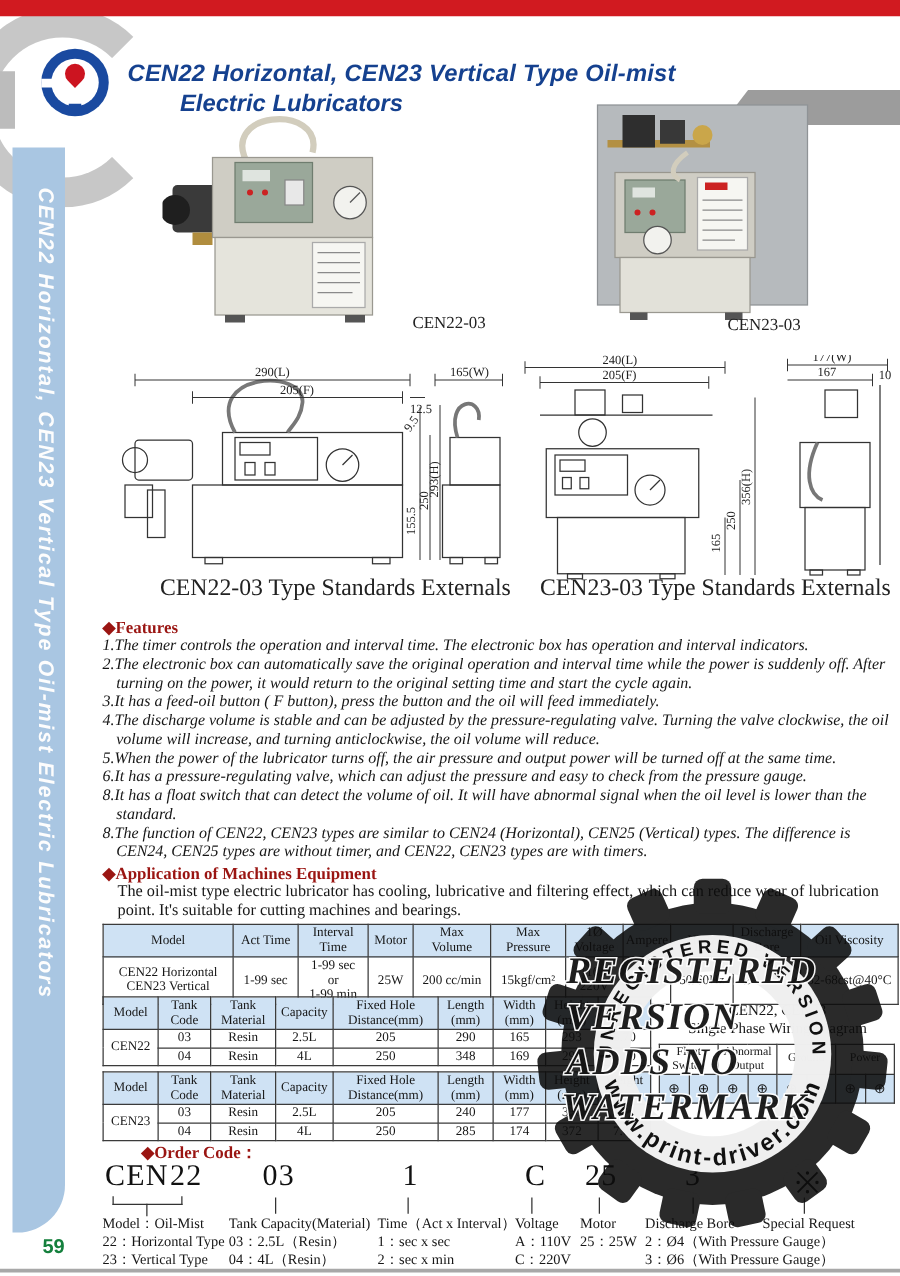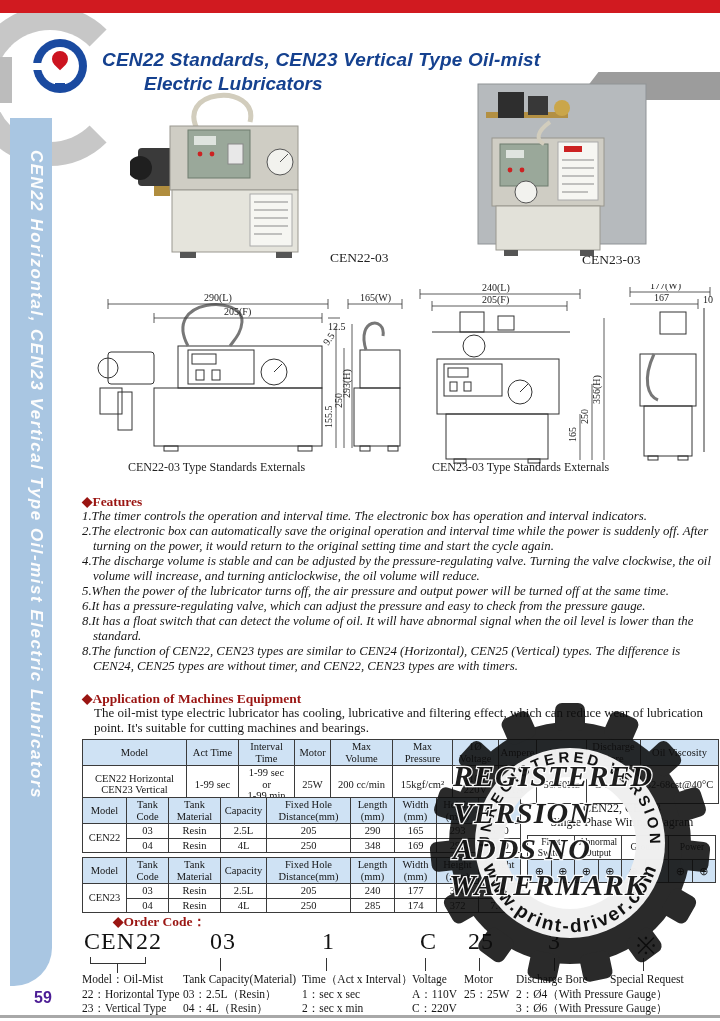--- a/index.html
+++ b/index.html
@@ -18,25 +18,25 @@
   .title1{left:102px;top:49px;font-family:"Liberation Sans",sans-serif;font-weight:bold;font-style:italic;
           font-size:19px;color:#15418f;letter-spacing:.2px;}
   .title2{left:96px;top:73px;font-family:"Liberation Sans",sans-serif;font-weight:bold;font-style:italic;
           font-size:19px;color:#15418f;margin-left:48px;}
   .gray-band{left:577px;top:72px;width:143px;height:28px;background:#9c9c9c;clip-path:polygon(15% 0,100% 0,100% 100%,0 100%);}
   
   .sidebar{left:10px;top:118px;width:42px;height:868px;background:#a9c6e2;border-bottom-right-radius:38px;}
   .side-text{left:46px;top:150px;font-family:"Liberation Sans",sans-serif;font-weight:bold;font-style:italic;
              font-size:17px;color:#fdfdfd;letter-spacing:1.5px;white-space:nowrap;
              transform:rotate(90deg);transform-origin:0 0;}
-  .pagenum{left:34px;top:989px;font-family:"Liberation Sans",sans-serif;font-weight:bold;font-size:16px;color:#4c1d95;}
+  .pagenum{left:34px;top:989px;font-family:"Liberation Sans",sans-serif;font-weight:bold;font-size:16px;color:#15803d;}
   .bottomrule{left:0;top:1015px;width:720px;height:3px;background:#a8a8a8;}
   
   .photo-label{font-size:13.5px;color:#222;}
-  .caption{font-size:12px;color:#222;}
+  .caption{font-size:19px;color:#222;}
   
   .sect-head{font-size:13.5px;font-weight:bold;color:#9a1512;}
   .features{left:82px;top:509px;width:632px;font-size:12.8px;line-height:15px;font-style:italic;}
   .features div{text-indent:-11px;padding-left:11px;}
   .app-body{left:94px;top:705px;width:622px;font-size:13px;line-height:15px;}
   
   table{border-collapse:collapse;table-layout:fixed;font-size:10.5px;line-height:11.5px;}
   td,th{border:1px solid #3b3b3b;text-align:center;vertical-align:middle;padding:1px 1px;font-weight:normal;}
   th{background:#cfe2f4;}
   .pre{white-space:pre-line;}
@@ -69,21 +69,21 @@
 
   <div class="abs gray-arc"></div>
   <div class="abs gray-notch"></div>
   <div class="abs topbar"></div>
   <div class="abs logo">
     <div class="inner"></div>
     <div class="slit"></div>
     <div class="drop"></div>
     <div class="stand"></div>
   </div>
-  <div class="abs title1">CEN22 Standards, CEN23 Vertical Type Oil-mist</div>
+  <div class="abs title1">CEN22 Horizontal, CEN23 Vertical Type Oil-mist</div>
   <div class="abs title2">Electric Lubricators</div>
   <div class="abs gray-band"></div>
 
   <div class="abs sidebar"></div>
   <div class="abs side-text">CEN22 Horizontal, CEN23 Vertical Type Oil-mist Electric Lubricators</div>
   <div class="abs pagenum">59</div>
   <div class="abs bottomrule"></div>
 
   <svg class="abs" style="left:130px;top:92px;" width="200" height="180" viewBox="0 0 200 180">
     <path d="M70,42 C40,-4 130,-10 120,30" stroke="#d2cdbd" stroke-width="5" fill="none"></path>
@@ -237,20 +237,21 @@
     <text class="dimtext" x="248" y="5">177(W)</text>
     <text class="dimtext" x="252" y="17">167</text>
     <text class="dimtext" x="301" y="19">10</text>
   </svg>
   <div class="abs caption" style="left:432px;top:460px;">CEN23-03 Type Standards Externals</div>
 
   <div class="abs sect-head" style="left:82px;top:493px;">◆Features</div>
   <div class="abs features">
     <div>1.The timer controls the operation and interval time. The electronic box has operation and interval indicators.</div>
     <div>2.The electronic box can automatically save the original operation and interval time while the power is suddenly off. After turning on the power, it would return to the original setting time and start the cycle again.</div>
+    <div>3.It has a feed-oil button ( F  button), press the button and the oil will feed immediately.</div>
     <div>4.The discharge volume is stable and can be adjusted by the pressure-regulating valve. Turning the valve clockwise, the oil volume will increase, and turning anticlockwise, the oil volume will reduce.</div>
     <div>5.When the power of the lubricator turns off, the air pressure and output power will be turned off at the same time.</div>
     <div>6.It has a pressure-regulating valve, which can adjust the pressure and easy to check from the pressure gauge.</div>
     <div>8.It has a float switch that can detect the volume of oil. It will have abnormal signal when the oil level is lower than the standard.</div>
     <div>8.The function of CEN22, CEN23 types are similar to CEN24 (Horizontal), CEN25 (Vertical) types. The difference is CEN24, CEN25 types are without timer, and CEN22, CEN23 types are with timers.</div>
   </div>
 
   <div class="abs app-body">The oil-mist type electric lubricator has cooling, lubricative and filtering effect, which can reduce wear of lubrication point. It's suitable for cutting machines and bearings.</div>
   <div class="abs sect-head" style="left:82px;top:690px;">◆Application of Machines Equipment</div>
 

